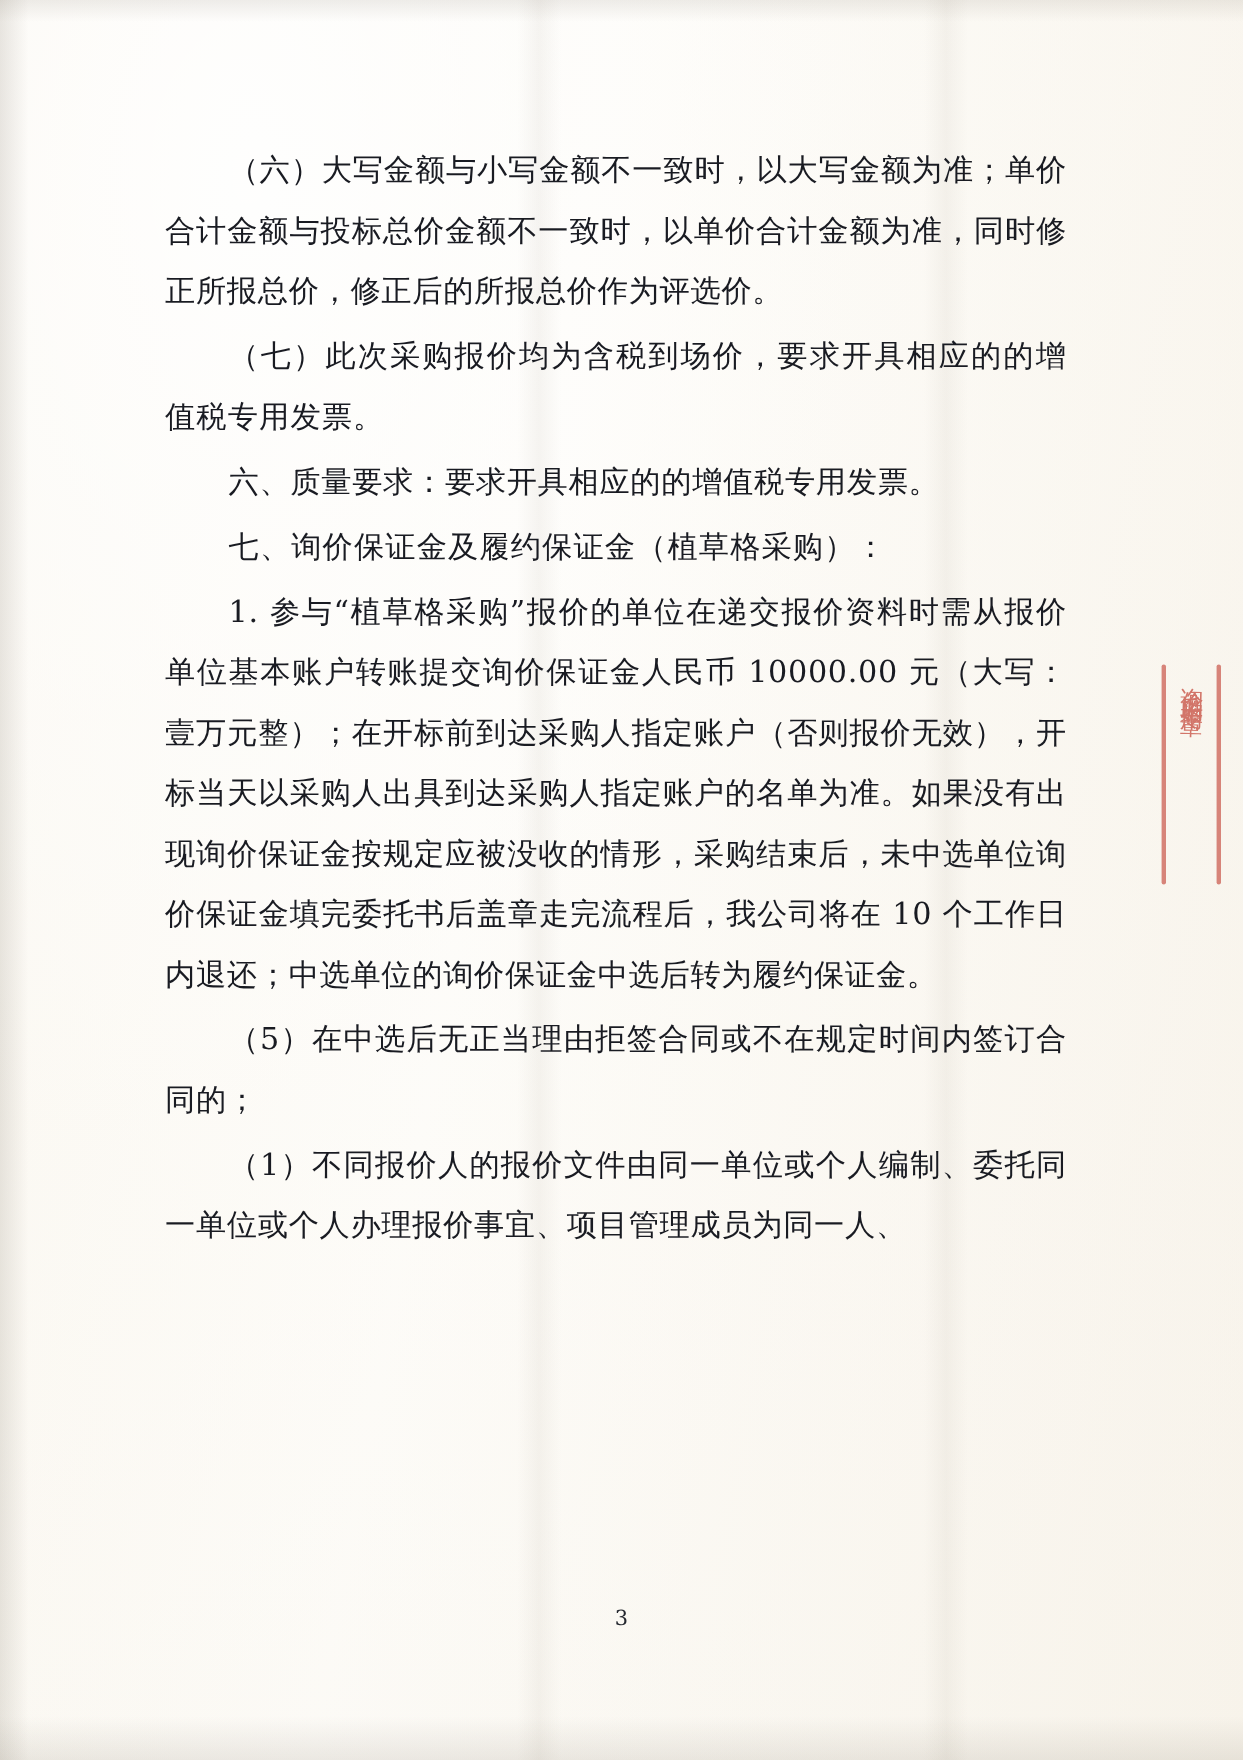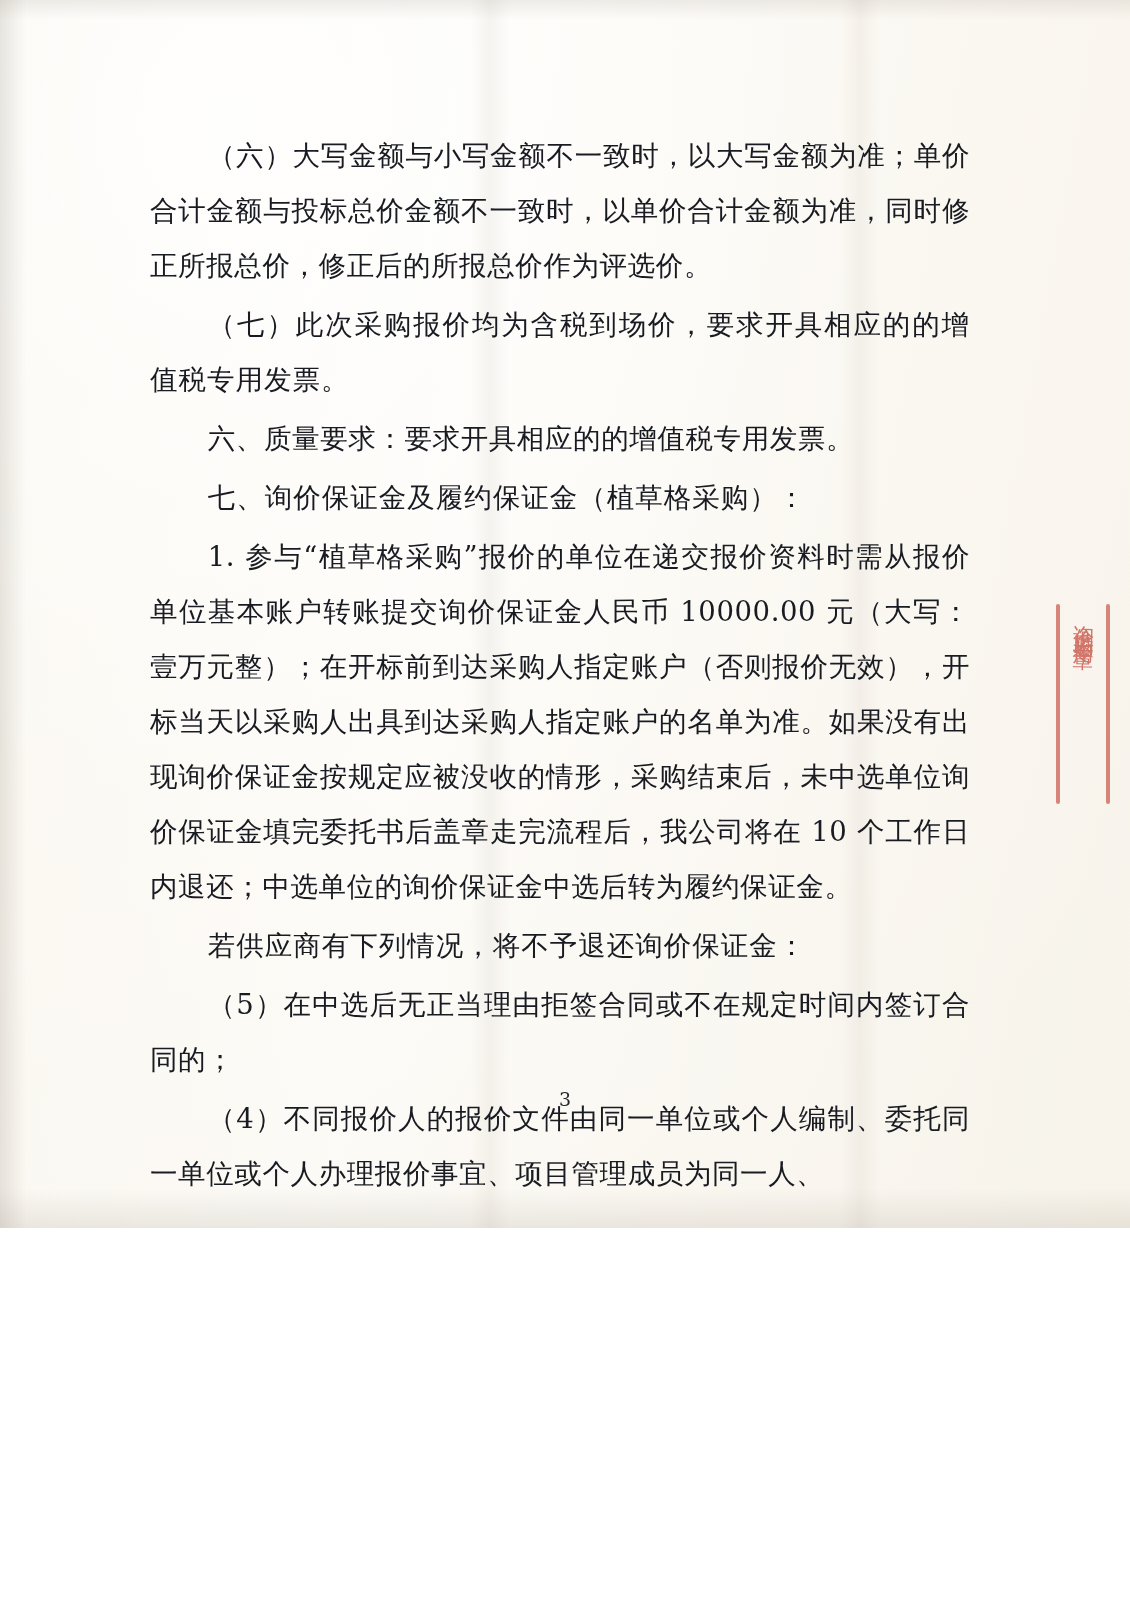--- a/index.html
+++ b/index.html
@@ -3,21 +3,21 @@
 <meta charset="utf-8">
 <style>
   html, body {
     margin: 0;
     padding: 0;
     background: #ffffff;
   }
   .page {
     position: relative;
     width: 1130px;
-    height: 1228px;
+    height: 1600px;
     margin: 0 auto;
     background: #fef9c3;
     overflow: hidden;
     font-family: "DejaVu Serif", "Liberation Serif", serif;
     color: #14161c;
   }
   
   .paper-shade {
     position: absolute;
     inset: 0;
@@ -128,23 +128,22 @@
   <div class="edge-shadow-left"></div>
   <div class="edge-shadow-top"></div>
   <div class="edge-shadow-bottom"></div>
 
   <div class="content">
     <p class="indent">（六）大写金额与小写金额不一致时，以大写金额为准；单价合计金额与投标总价金额不一致时，以单价合计金额为准，同时修正所报总价，修正后的所报总价作为评选价。</p>
     <p class="indent bold">（七）此次采购报价均为含税到场价，要求开具相应的的增值税专用发票。</p>
     <p class="indent">六、质量要求：要求开具相应的的增值税专用发票。</p>
     <p class="indent bold">七、询价保证金及履约保证金（植草格采购）：</p>
     <p class="indent">1. 参与“植草格采购”报价的单位在递交报价资料时需从报价单位基本账户转账提交询价保证金人民币 10000.00 元（大写：壹万元整）；在开标前到达采购人指定账户（否则报价无效），开标当天以采购人出具到达采购人指定账户的名单为准。如果没有出现询价保证金按规定应被没收的情形，采购结束后，未中选单位询价保证金填完委托书后盖章走完流程后，我公司将在 10 个工作日内退还；中选单位的询价保证金中选后转为履约保证金。</p>
-    <p class="indent bold">若供应商有下列情况，将不予退还询价保证金：</p>
     <p class="indent">（5）在中选后无正当理由拒签合同或不在规定时间内签订合同的；</p>
-    <p class="indent">（4）不同报价人的报价文件由同一单位或个人编制、委托同一单位或个人办理报价事宜、项目管理成员为同一人、</p>
+    <p class="indent">（1）不同报价人的报价文件由同一单位或个人编制、委托同一单位或个人办理报价事宜、项目管理成员为同一人、</p>
   </div>
 
   <div class="stamp-wrap">
     <div class="stamp-line l1"></div>
     <div class="stamp-line l2"></div>
     <div class="stamp-text">询价采购专用章</div>
   </div>
 
   <div class="page-number">3</div>
 </div>

